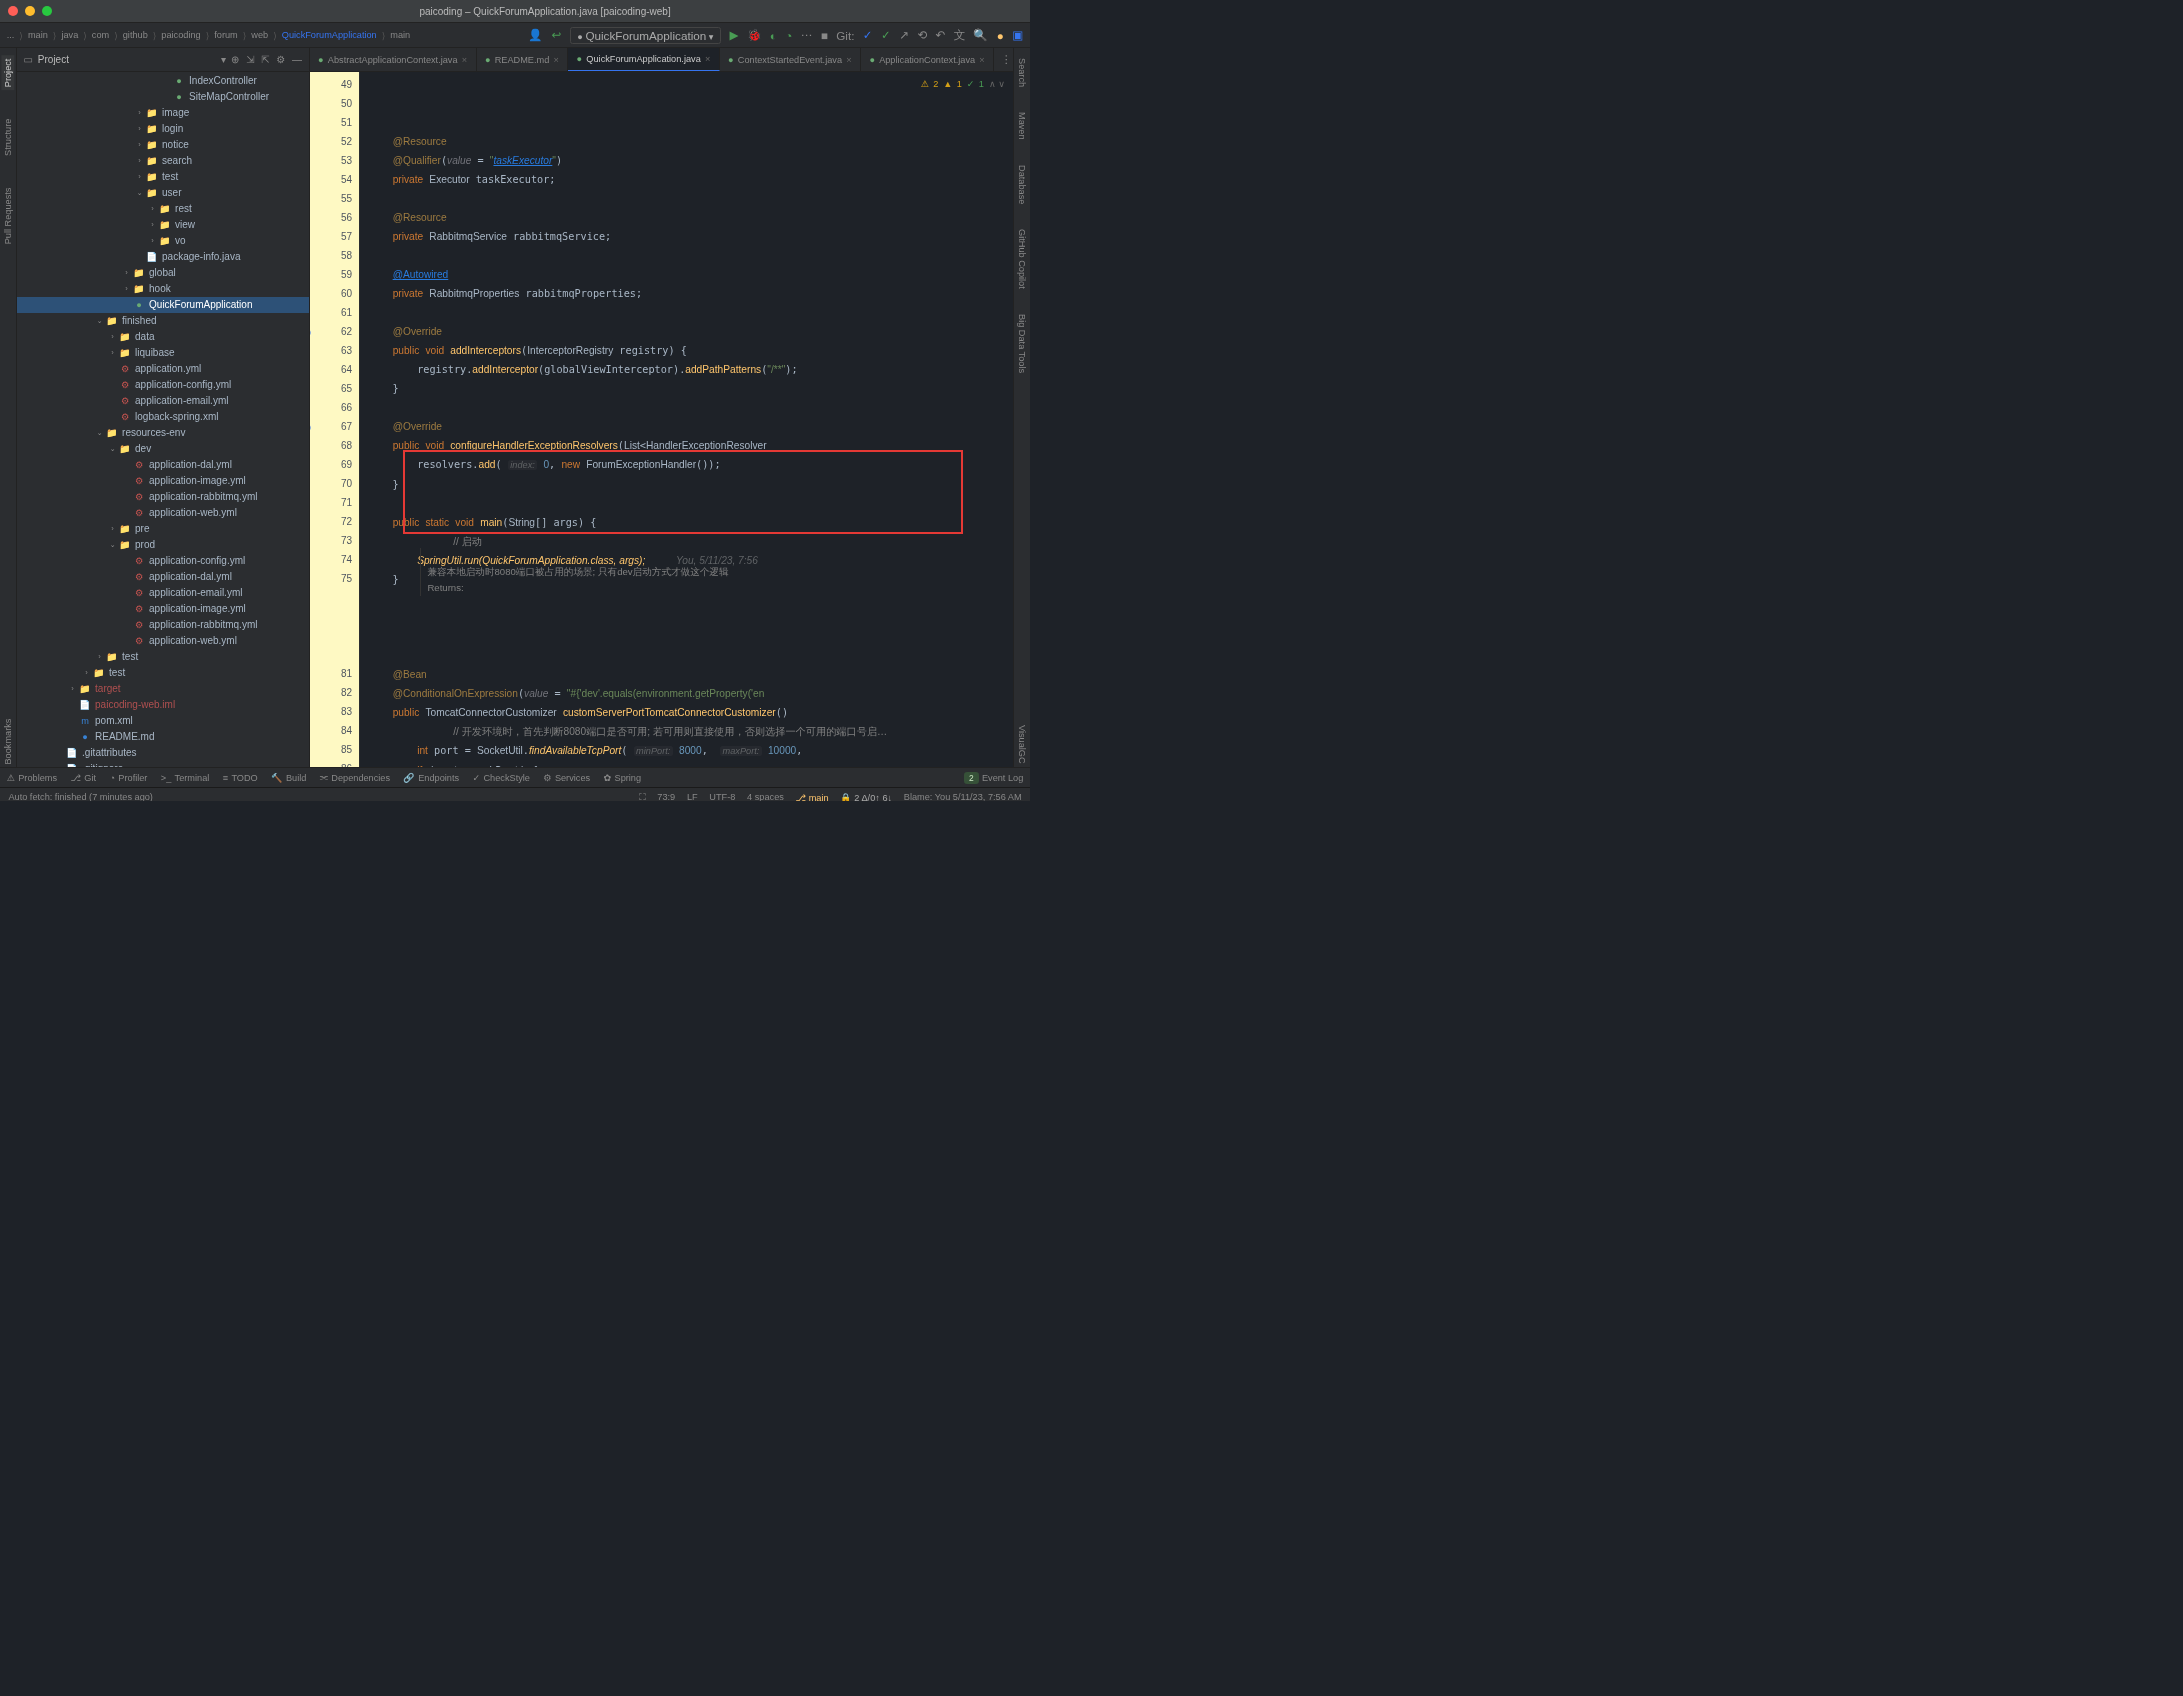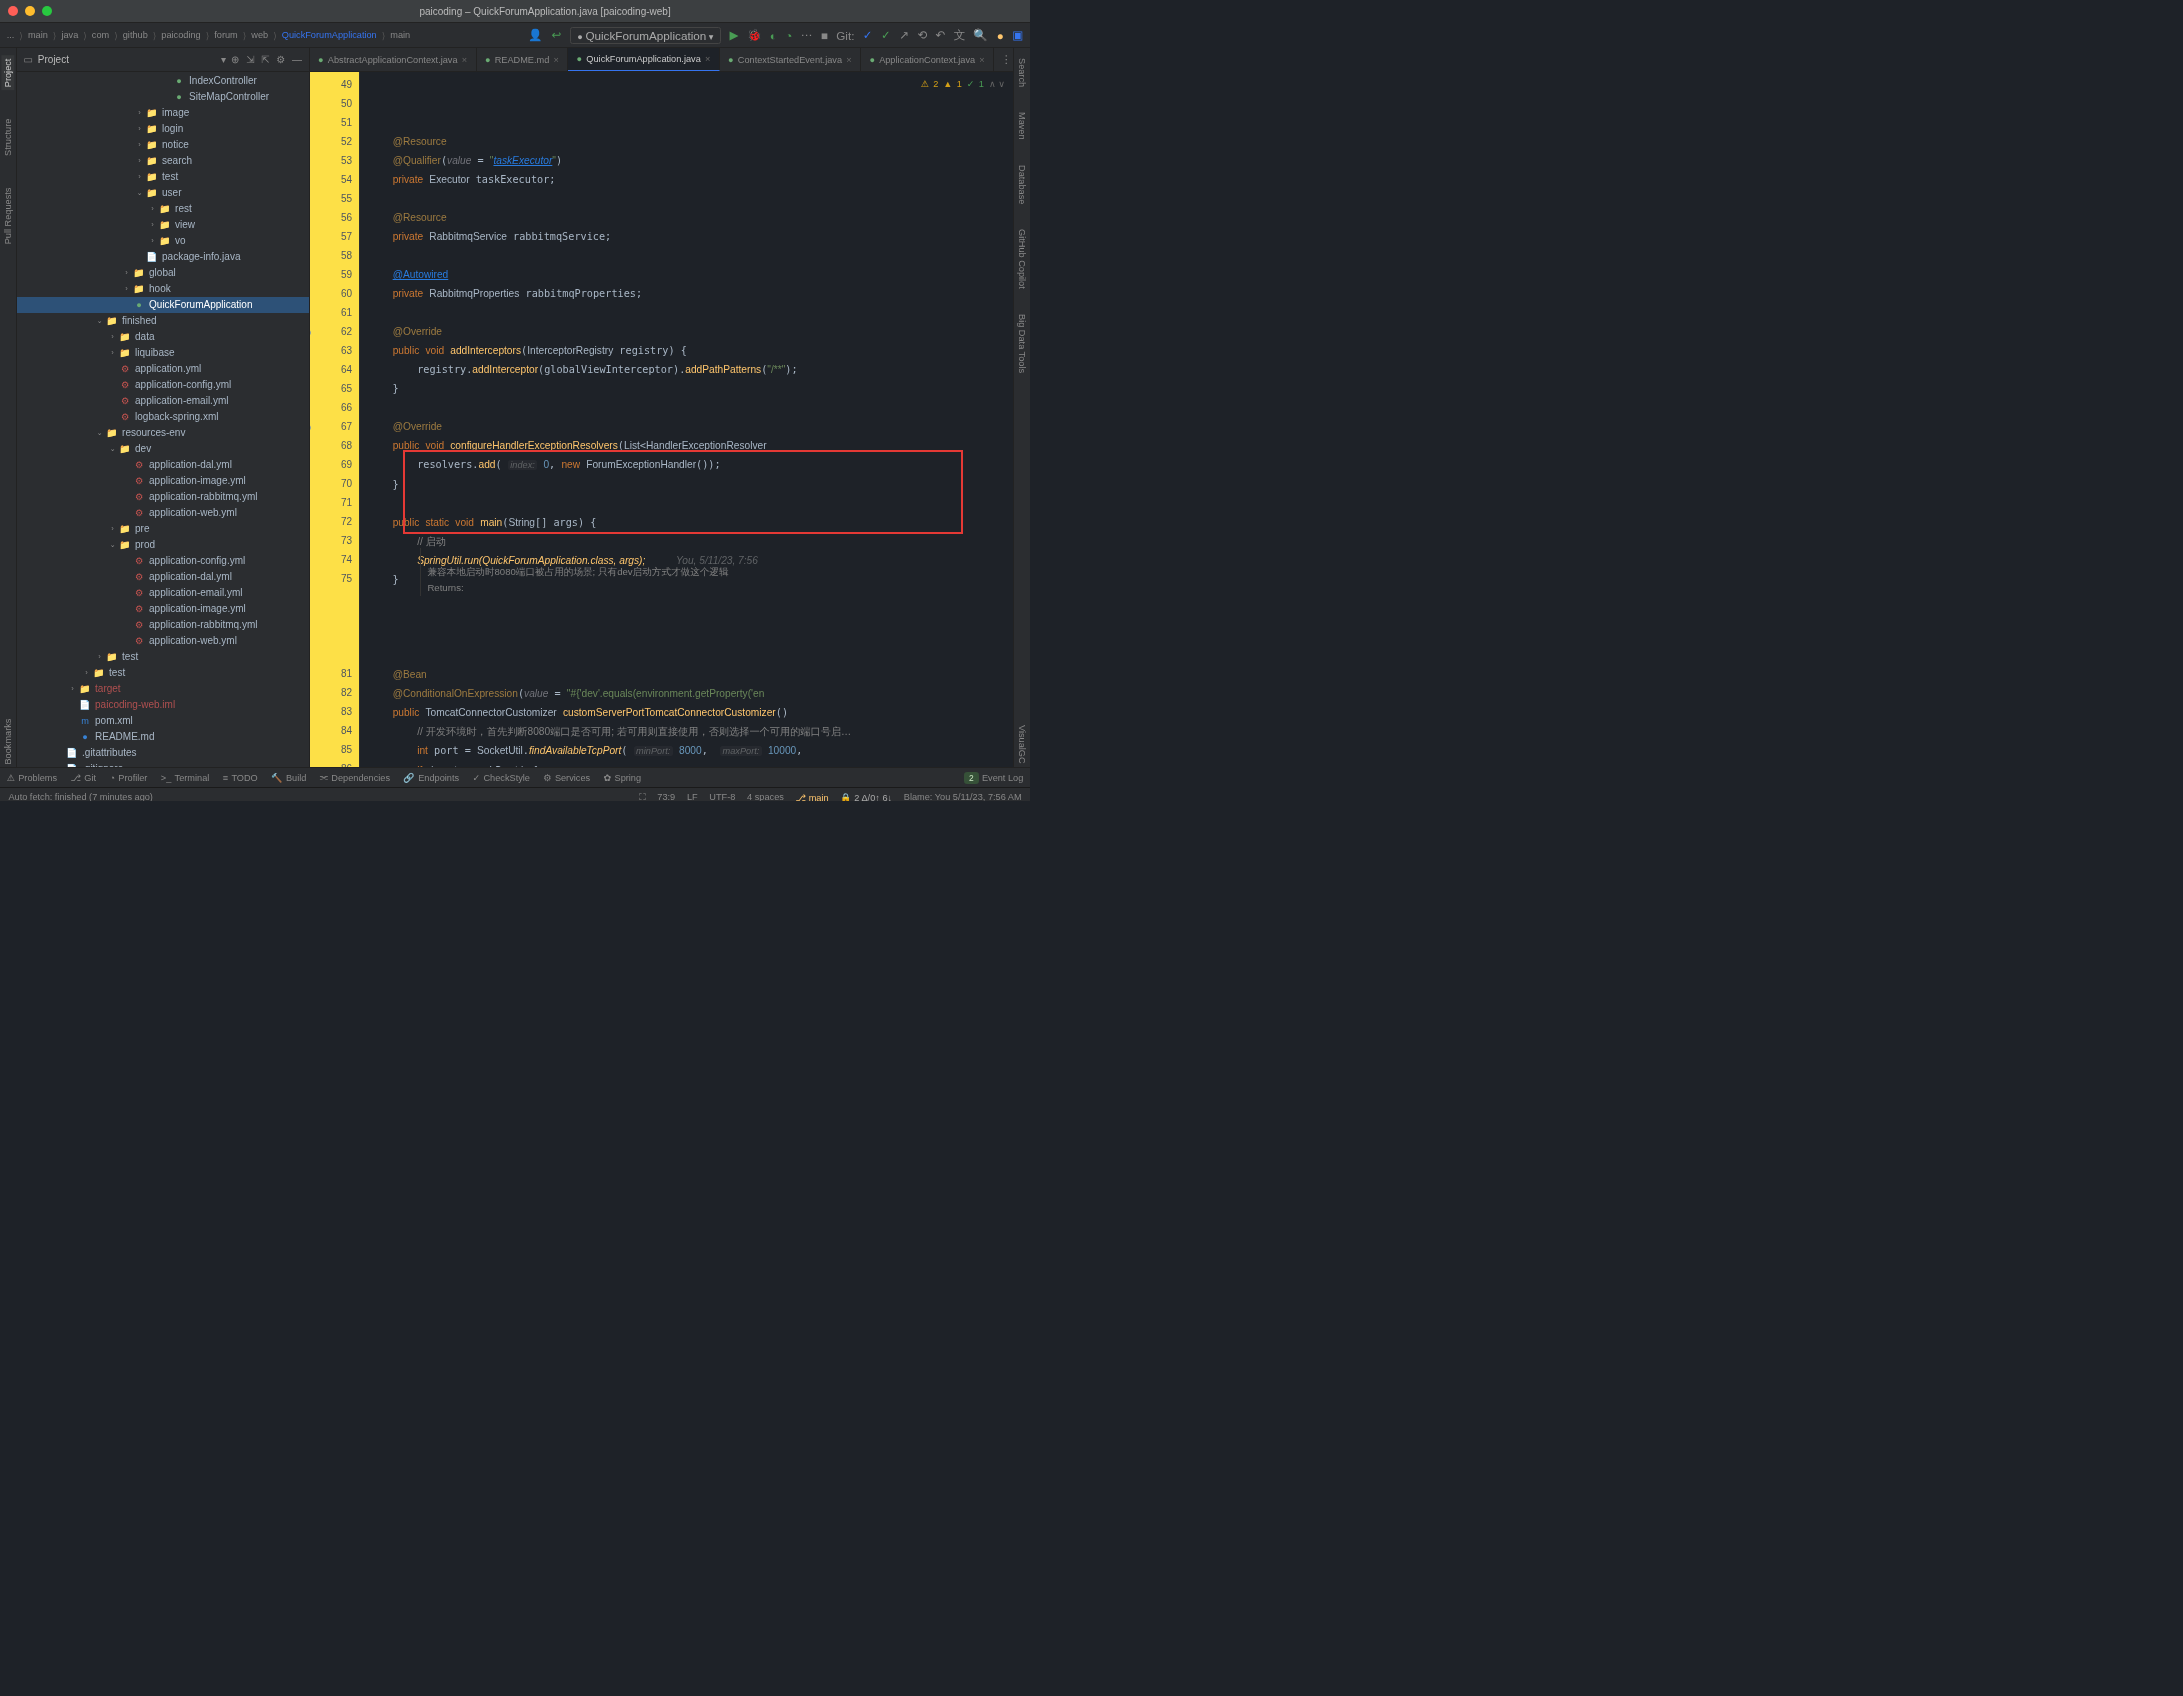--- a/index.html
+++ b/index.html
@@ -33,33 +33,33 @@
 .ic-yml{color:#c75450;}
 .ic-md{color:#3882d4;}
 .ic-xml{color:#c75450;}
 .ic-java{color:#6aab73;}
 .editor-area{flex:1;display:flex;flex-direction:column;background:#1e2228;overflow:hidden;}
 .tabs{height:23.4px;display:flex;background:#2b2d30;border-bottom:0.8px solid #222;align-items:center;overflow:hidden;}
 .tab{display:flex;align-items:center;padding:0 8.4px;height:100%;gap:4.2px;font-size:9.2px;color:#888;border-right:0.8px solid #222;cursor:pointer;white-space:nowrap;}
 .tab.active{background:#1e2228;color:#ccc;border-bottom:1.7px solid #3574f0;}
 .tab .close{color:#666;}
 .editor-body{flex:1;display:flex;overflow:hidden;position:relative;}
-.line-nums{width:50px;background:#fde047;text-align:right;padding:3.3px 6.7px 3.3px 0;color:#4e5560;font-family:Menlo,Consolas,monospace;font-size:10px;line-height:19px;border-right:0.8px solid #2a2d30;}
+.line-nums{width:50px;background:#fef9c3;text-align:right;padding:3.3px 6.7px 3.3px 0;color:#4e5560;font-family:Menlo,Consolas,monospace;font-size:10px;line-height:19px;border-right:0.8px solid #2a2d30;}
 .line-nums div{position:relative;height:19px;}
 .gutter-mark{position:absolute;left:-18.4px;top:1.7px;font-size:8.4px;}
 .code{flex:1;padding:3.3px 8.4px;font-family:Menlo,Consolas,monospace;font-size:10.2px;line-height:19px;color:#a9b7c6;white-space:pre;position:relative;overflow:hidden;}
 .code .kw{color:#cc7832;}
 .code .ann{color:#9d7b40;}
 .code .annlink{color:#287bde;text-decoration:underline;margin-top:35px;}
 .code .str{color:#6a8759;}
 .code .strlink{color:#287bde;text-decoration:underline;font-style:italic;}
 .code .fn{color:#ffc66d;}
 .code .fnit{color:#ffc66d;font-style:italic;}
 .code .param{color:#72737a;font-style:italic;}
-.code .cmt{color:#808080;}
+.code .cmt{color:#808080;margin-left:36px;}
 .code .num{color:#6897bb;}
 .code .cls{color:#a9b7c6;}
 .code .op{color:#a9b7c6;}
 .code .inlay{color:#606366;font-style:italic;background:rgba(100,100,100,0.12);border-radius:2.5px;padding:0 2.5px;font-size:9.2px;}
 .code .annotator{color:#606366;font-style:italic;}
 .redbox{position:absolute;border:2.5px solid #e53935;left:43px;top:378px;width:560px;height:84px;pointer-events:none;z-index:10;}
 .doc-block{position:absolute;left:60px;top:476px;color:#808080;font-family:Menlo,Consolas,monospace;font-size:9.6px;line-height:16px;border-left:1.7px solid #333;padding-left:6.7px;}
 .insp{position:absolute;right:8.4px;top:3.3px;display:flex;gap:5px;font-size:9.2px;align-items:center;}
 .insp span{display:flex;align-items:center;gap:1.7px;}
 .right-gutter{width:16.7px;background:#2b2d30;border-left:0.8px solid #222;display:flex;flex-direction:column;align-items:center;padding-top:6.7px;gap:18.4px;}

